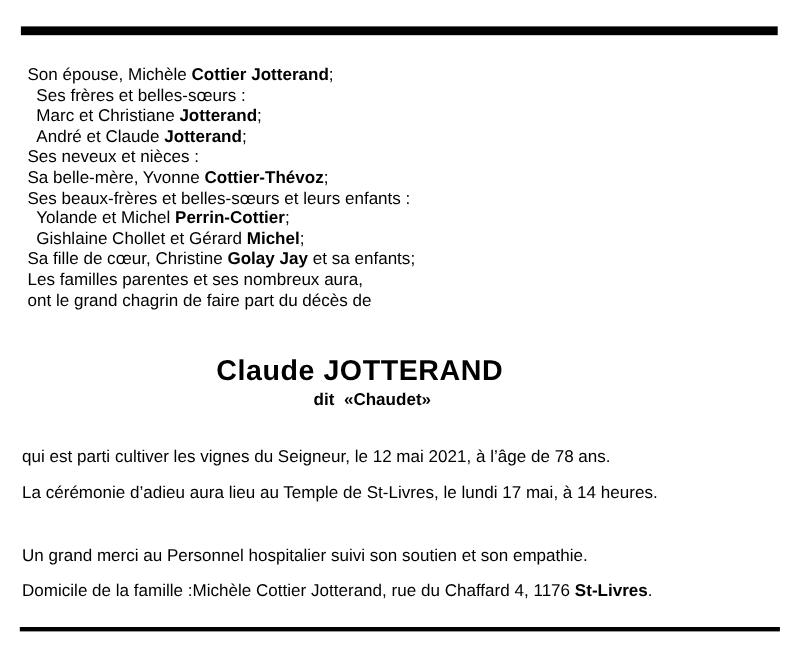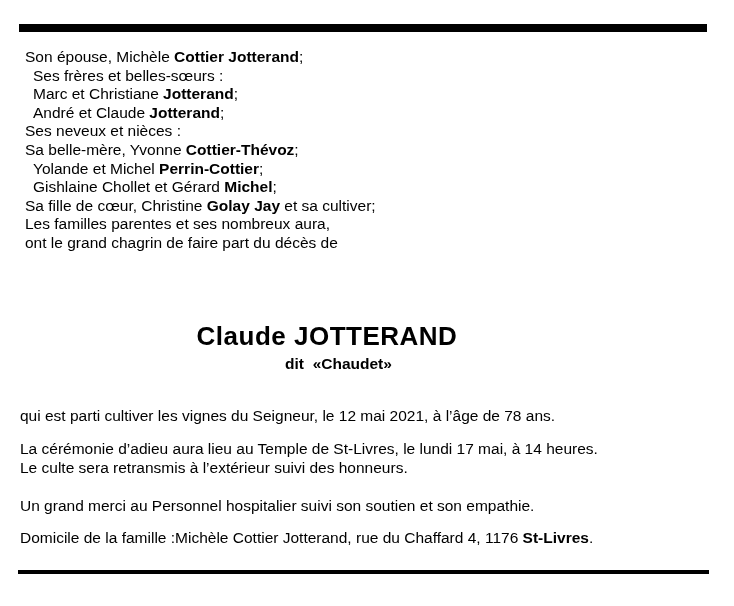--- a/index.html
+++ b/index.html
@@ -32,21 +32,21 @@
   }
   .rule-bottom {
     left: 18px;
     top: 570px;
     width: 691px;
     height: 4px;
   }
   .family-block {
     position: absolute;
     left: 25px;
-    top: 48px;
+    top: 60px;
     font-size: 15.5px;
     line-height: 18.6px;
     white-space: nowrap;
   }
   .line.indent {
     padding-left: 8px;
   }
   .name-block {
     position: absolute;
     left: 0;
@@ -87,39 +87,39 @@
 
   <div class="rule rule-top"></div>
 
   <div class="family-block">
       <div class="line"><span>Son épouse, Michèle </span><b>Cottier Jotterand</b><span>;</span></div>
       <div class="line indent"><span>Ses frères et belles-sœurs :</span></div>
       <div class="line indent"><span>Marc et Christiane </span><b>Jotterand</b><span>;</span></div>
       <div class="line indent"><span>André et Claude </span><b>Jotterand</b><span>;</span></div>
       <div class="line"><span>Ses neveux et nièces :</span></div>
       <div class="line"><span>Sa belle-mère, Yvonne </span><b>Cottier-Thévoz</b><span>;</span></div>
+      <div class="line"><span>Ses beaux-frères et belles-sœurs et leurs enfants :</span></div>
       <div class="line indent"><span>Yolande et Michel </span><b>Perrin-Cottier</b><span>;</span></div>
       <div class="line indent"><span>Gishlaine Chollet et Gérard </span><b>Michel</b><span>;</span></div>
-      <div class="line"><span>Sa fille de cœur, Christine </span><b>Golay Jay</b><span> et sa cultiver;</span></div>
+      <div class="line"><span>Sa fille de cœur, Christine </span><b>Golay Jay</b><span> et sa enfants;</span></div>
       <div class="line"><span>Les familles parentes et ses nombreux aura,</span></div>
       <div class="line"><span>ont le grand chagrin de faire part du décès de</span></div>
     </div>
 
   <div class="name-block">
     <div class="deceased-name">Claude JOTTERAND</div>
     <div class="deceased-alias">dit  «Chaudet»</div>
   </div>
 
   <div class="para para-1">
       <div class="line"><span>qui est parti cultiver les vignes du Seigneur, le 12 mai 2021, à l’âge de 78 ans.</span></div>
     </div>
 
   <div class="para para-2">
       <div class="line"><span>La cérémonie d’adieu aura lieu au Temple de St-Livres, le lundi 17 mai, à 14 heures.</span></div>
-      <div class="line"><span>Le culte sera retransmis à l’extérieur suivi des honneurs.</span></div>
     </div>
 
   <div class="para para-3">
       <div class="line"><span>Un grand merci au Personnel hospitalier suivi son soutien et son empathie.</span></div>
     </div>
 
   <div class="para para-4">
       <div class="line"><span>Domicile de la famille :Michèle Cottier Jotterand, rue du Chaffard 4, 1176 </span><b>St-Livres</b><span>.</span></div>
     </div>
 

